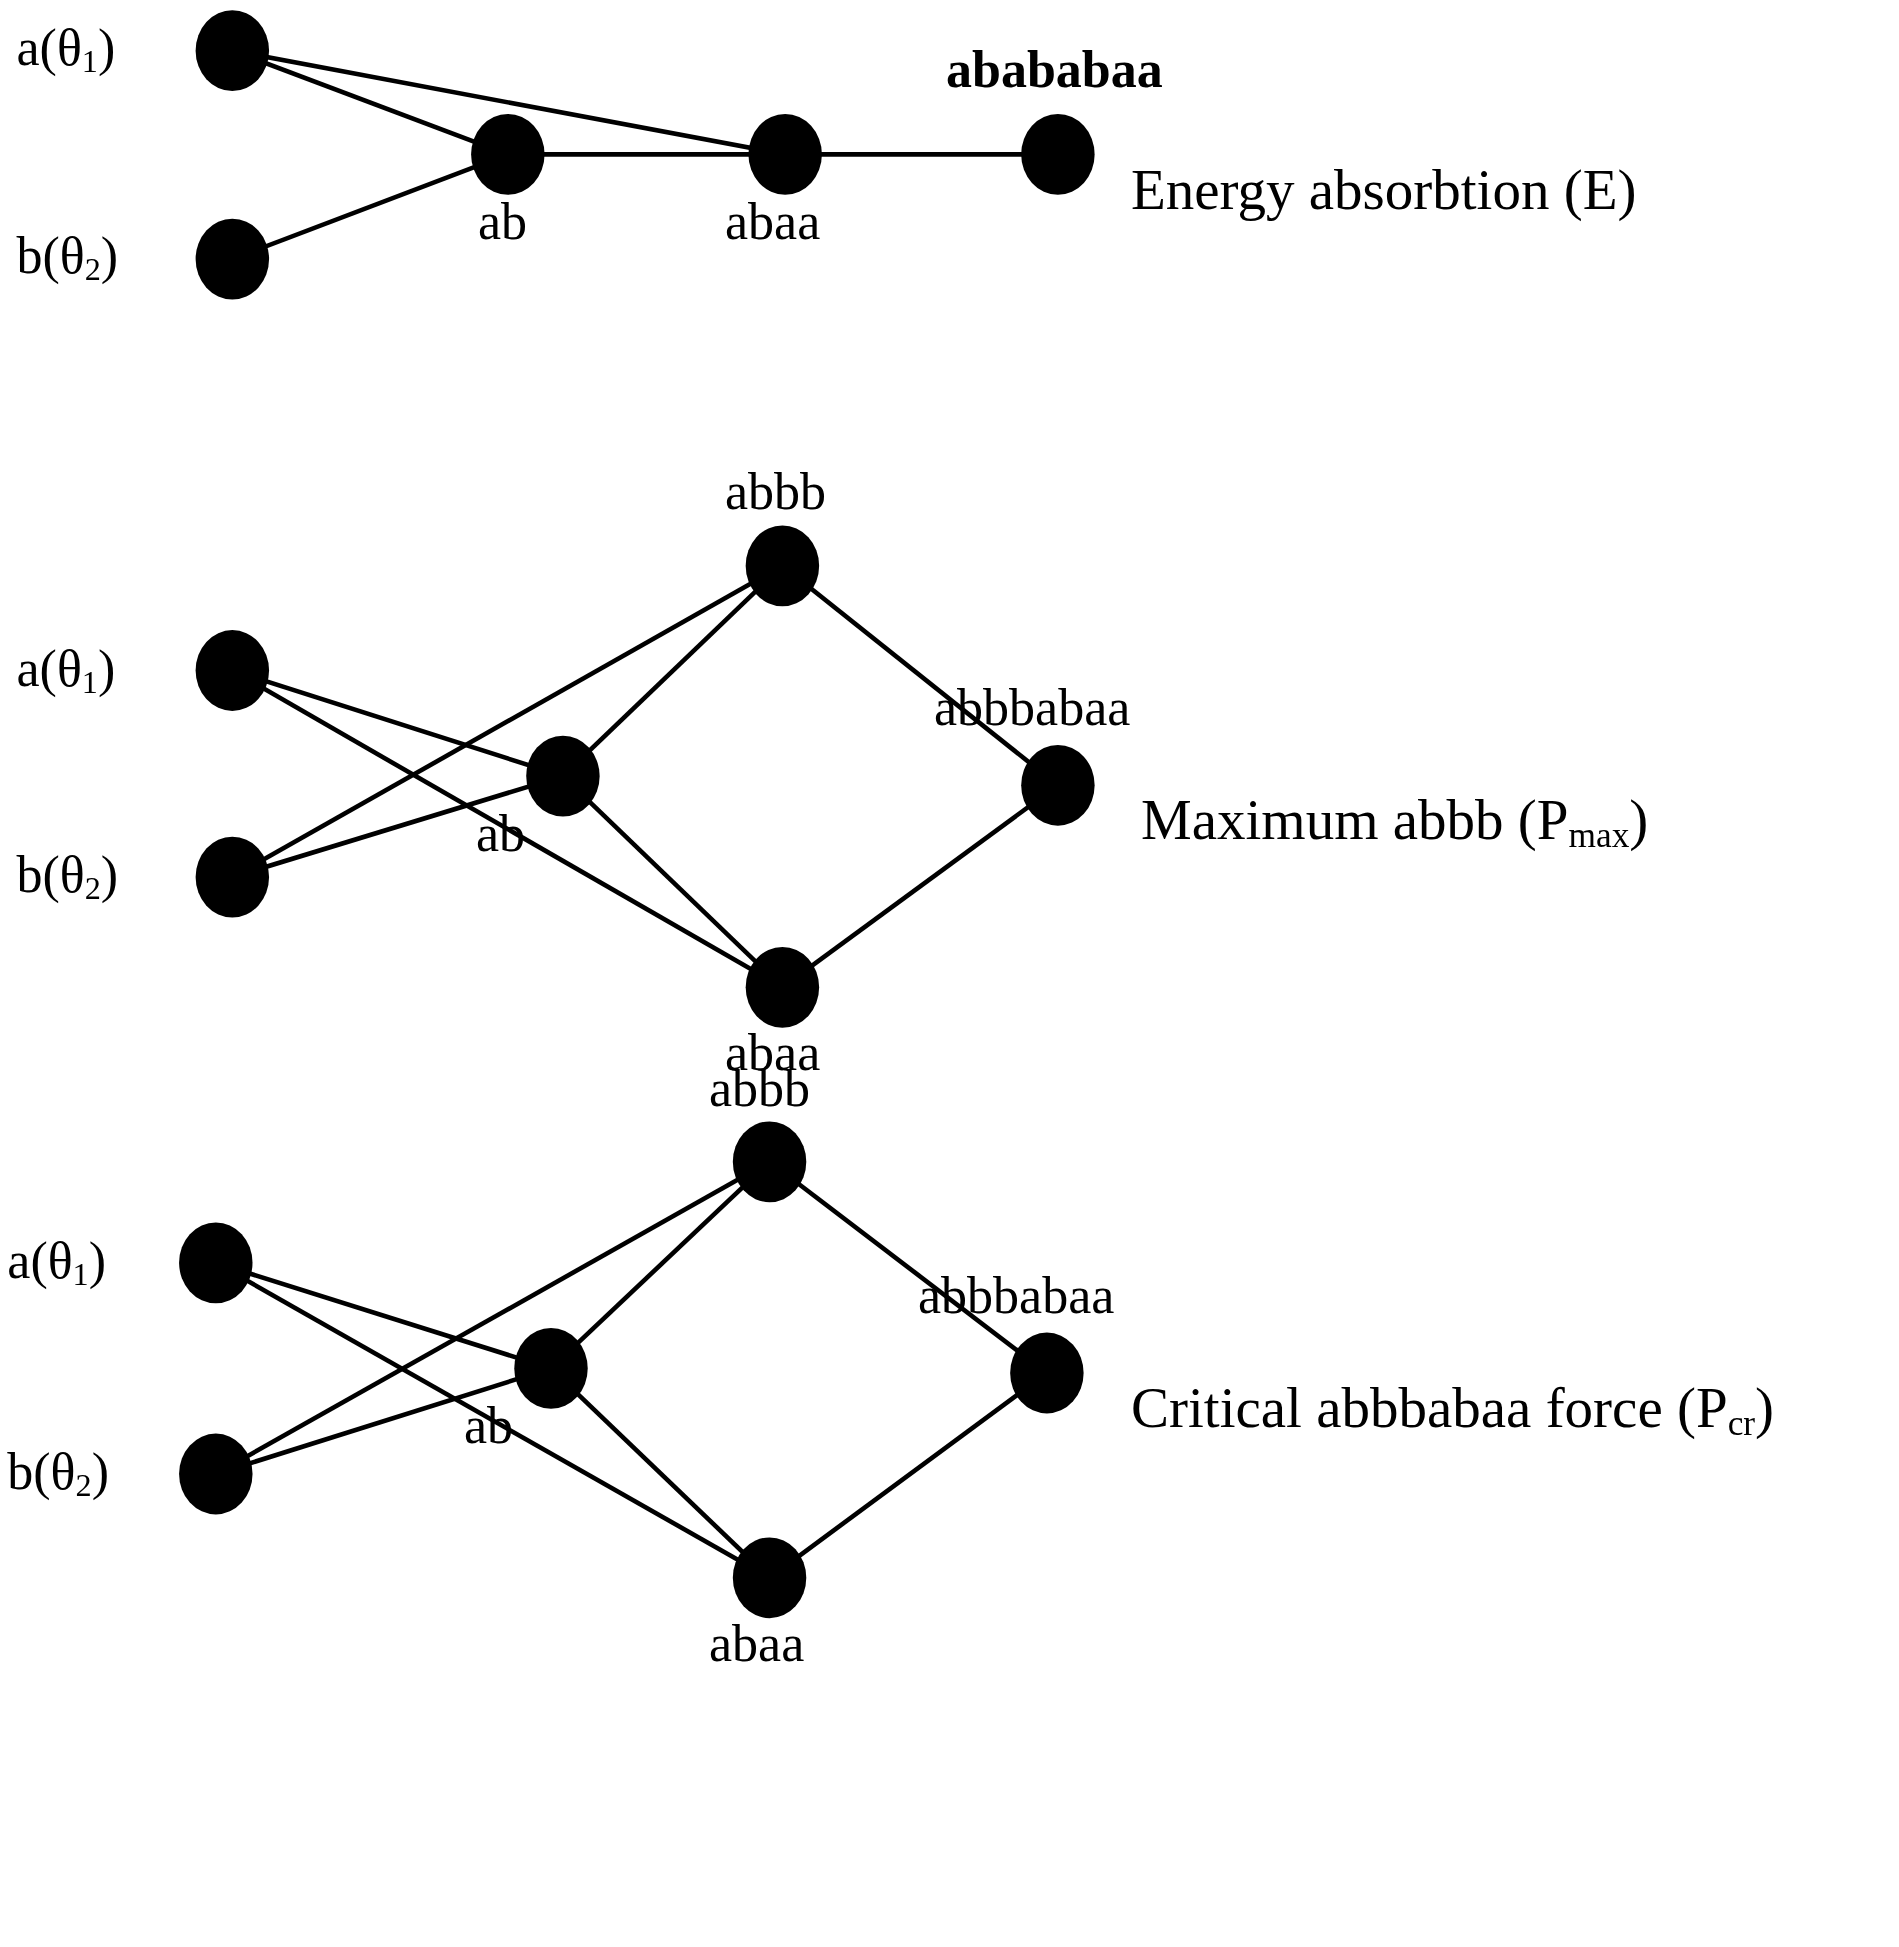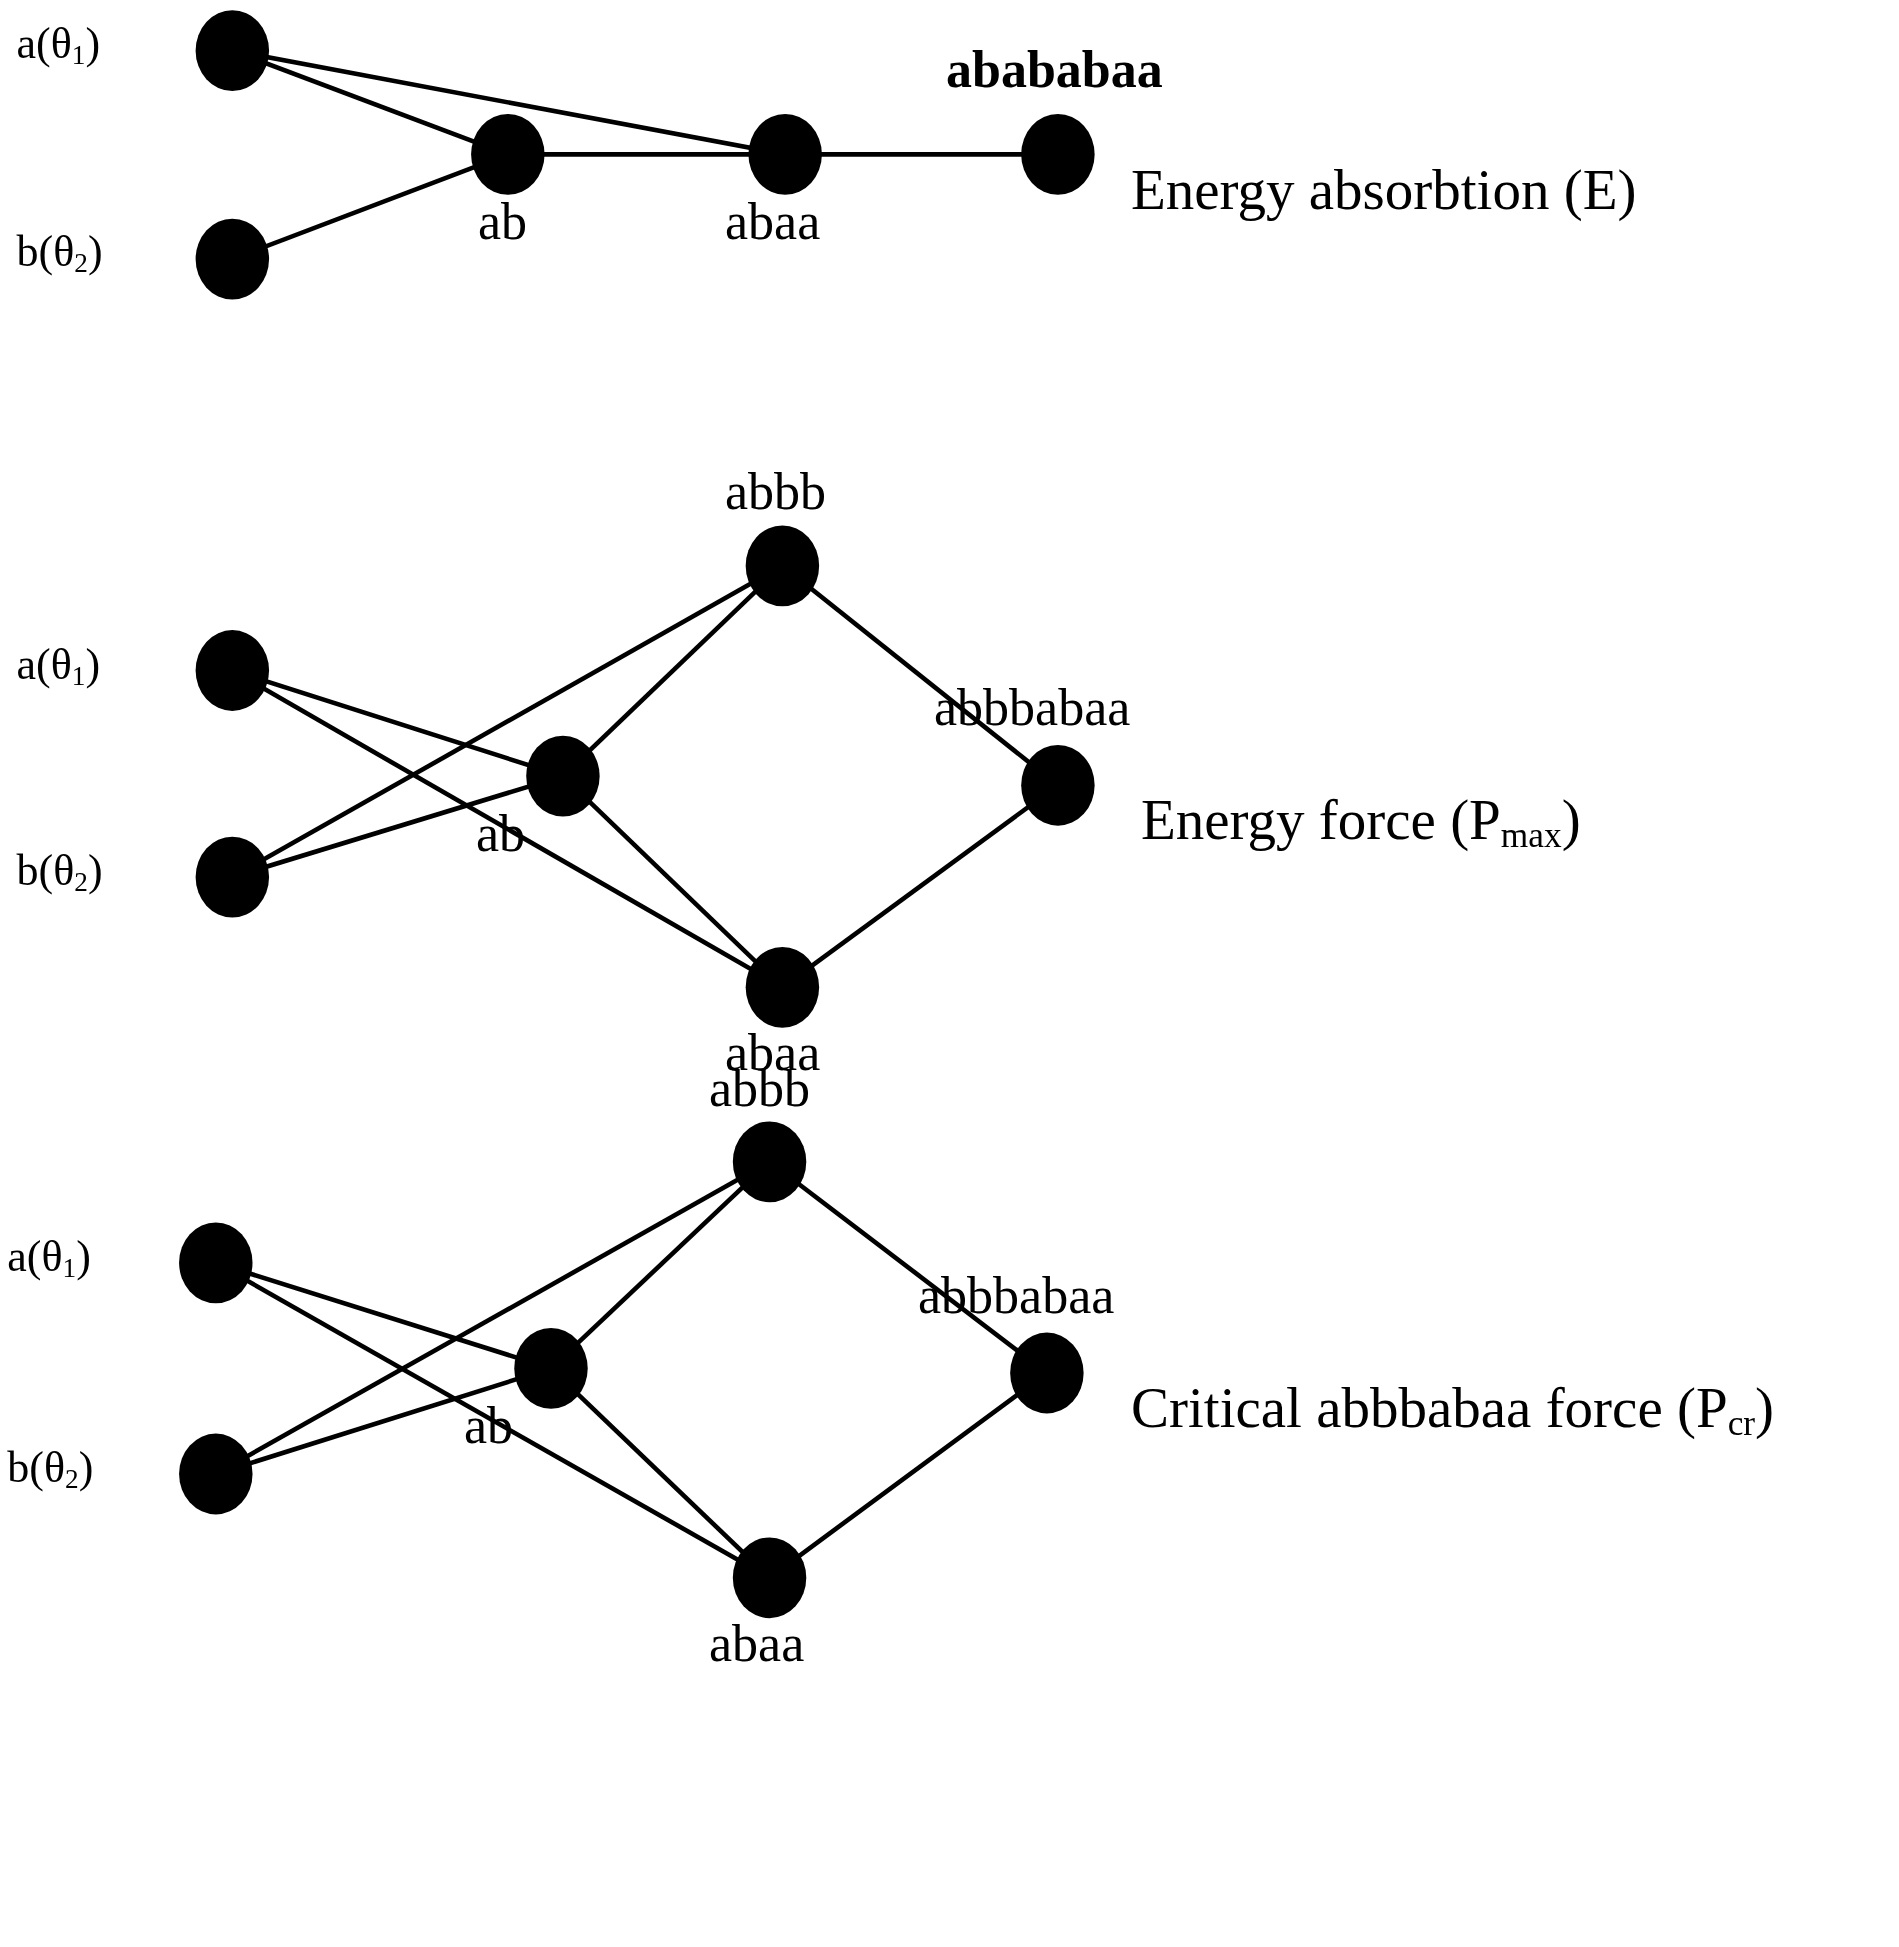--- a/index.html
+++ b/index.html
@@ -40,21 +40,21 @@
     position: absolute;
     white-space: nowrap;
     line-height: 1;
     font-family: "Liberation Serif", "DejaVu Serif", serif;
     color: #000000;
   }
   .lbl-node {
     font-size: 52px;
   }
   .lbl-param {
-    font-size: 44px;
+    font-size: 52px;
   }
   .lbl-output {
     font-size: 57px;
     margin-top: 36px;
   }
   .lbl sub {
     font-size: 0.62em;
     vertical-align: -0.22em;
     line-height: 0;
   }
@@ -139,21 +139,21 @@
     <span>b(θ<sub>2</sub>)</span>
   </div>
 
   <div class="lbl lbl-node" style="left:476px; top:808px;">ab</div>
 
   <div class="lbl lbl-node" style="left:725px; top:1027px;">abaa</div>
 
   <div class="lbl lbl-node" style="left:934px; top:682px;">abbbabaa</div>
 
   <div class="lbl lbl-output" style="left:1141px; top:755px;">
-    <span>Energy force (P</span><sub>max</sub><span>)</span>
+    <span>Maximum abbb (P</span><sub>max</sub><span>)</span>
   </div>
 
   <div class="lbl lbl-node" style="left:709px; top:1063px;">abbb</div>
 
   <div class="lbl lbl-param" style="left:7.3px;   top:1235px;">
     <span>a(θ<sub>1</sub>)</span>
   </div>
 
   <div class="lbl lbl-param" style="left:7.3px;   top:1446px;">
     <span>b(θ<sub>2</sub>)</span>

